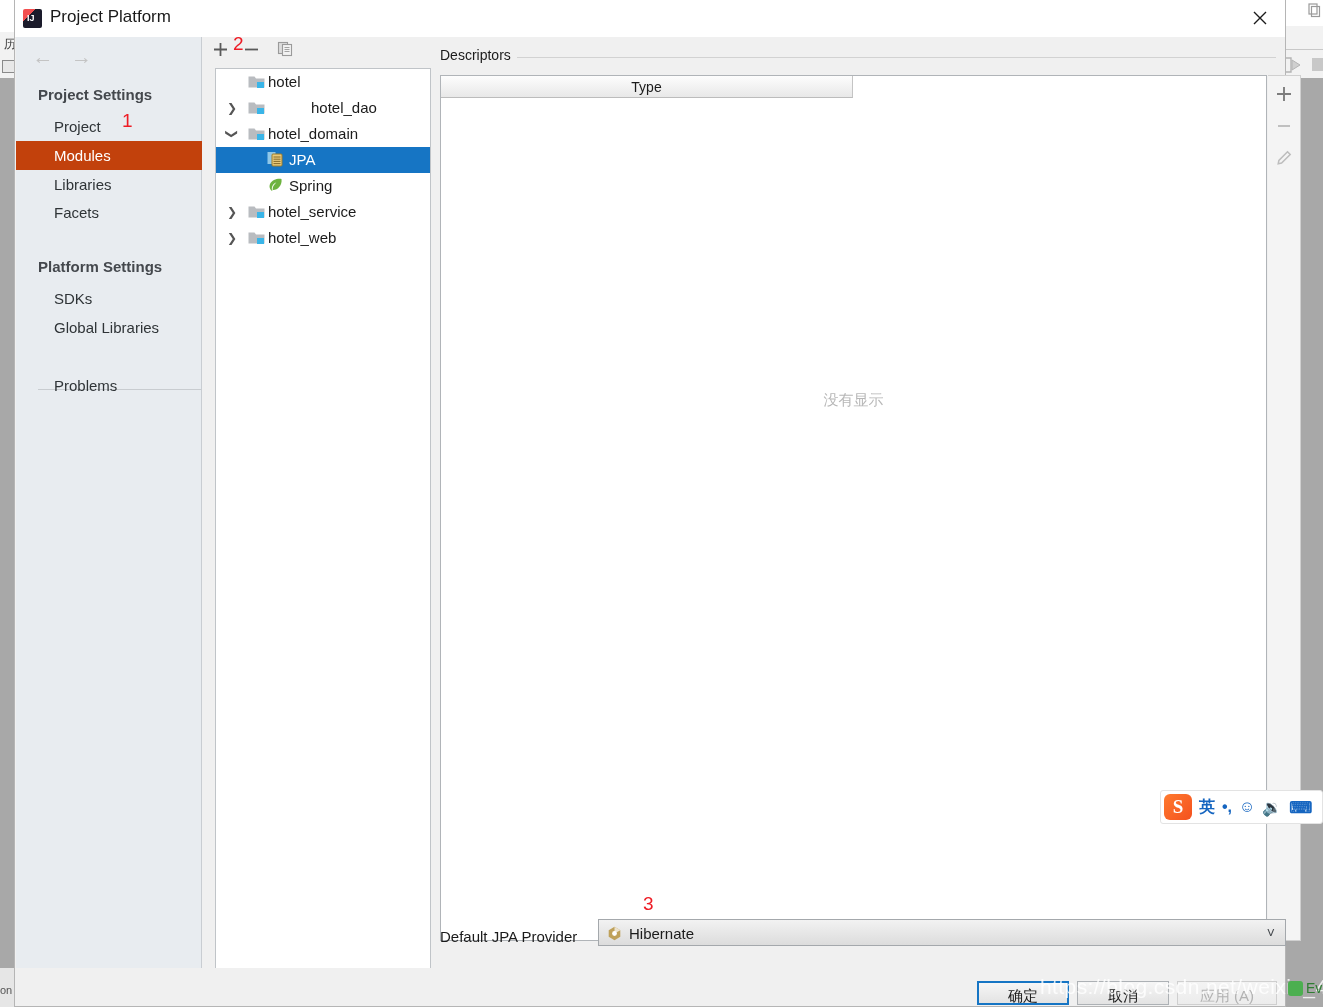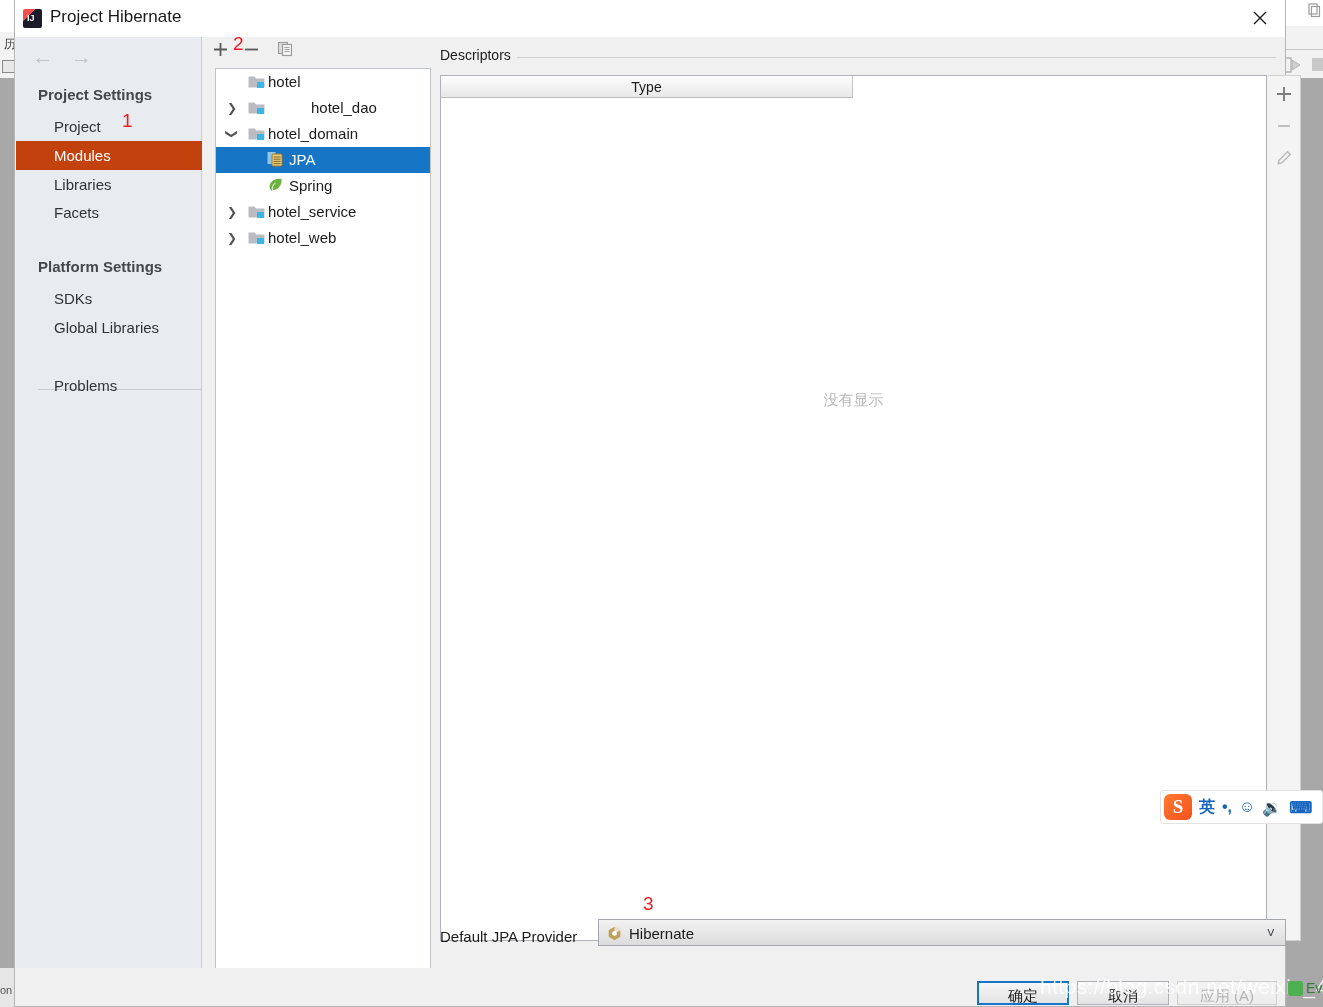--- a/index.html
+++ b/index.html
@@ -311,21 +311,21 @@
         <path d="M10 4 l8 5 l-8 5 z" fill="#cfcfcf" stroke="#b4b4b4" stroke-width="1"></path>
       </svg>
   </div>
   <div class="bg-right-sq"></div>
   <div class="bg-right-fill"></div>
 
   <div class="dialog">
 
     <div class="titlebar">
       <div class="app-icon"></div>
-      <div class="title-text">Project Hibernate</div>
+      <div class="title-text">Project Platform</div>
       <div class="close-btn">
         <svg width="14" height="14" viewBox="0 0 14 14">
           <path d="M1 1 L13 13 M13 1 L1 13" stroke="#1b1b1b" stroke-width="1.4"></path>
         </svg>
       </div>
     </div>
 
     <div class="settings-pane">
       <div class="nav-arrows">
         <span class="nav-arrow">←</span>

